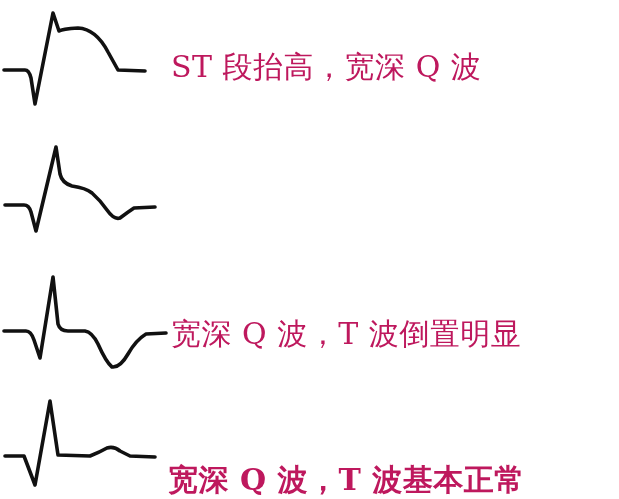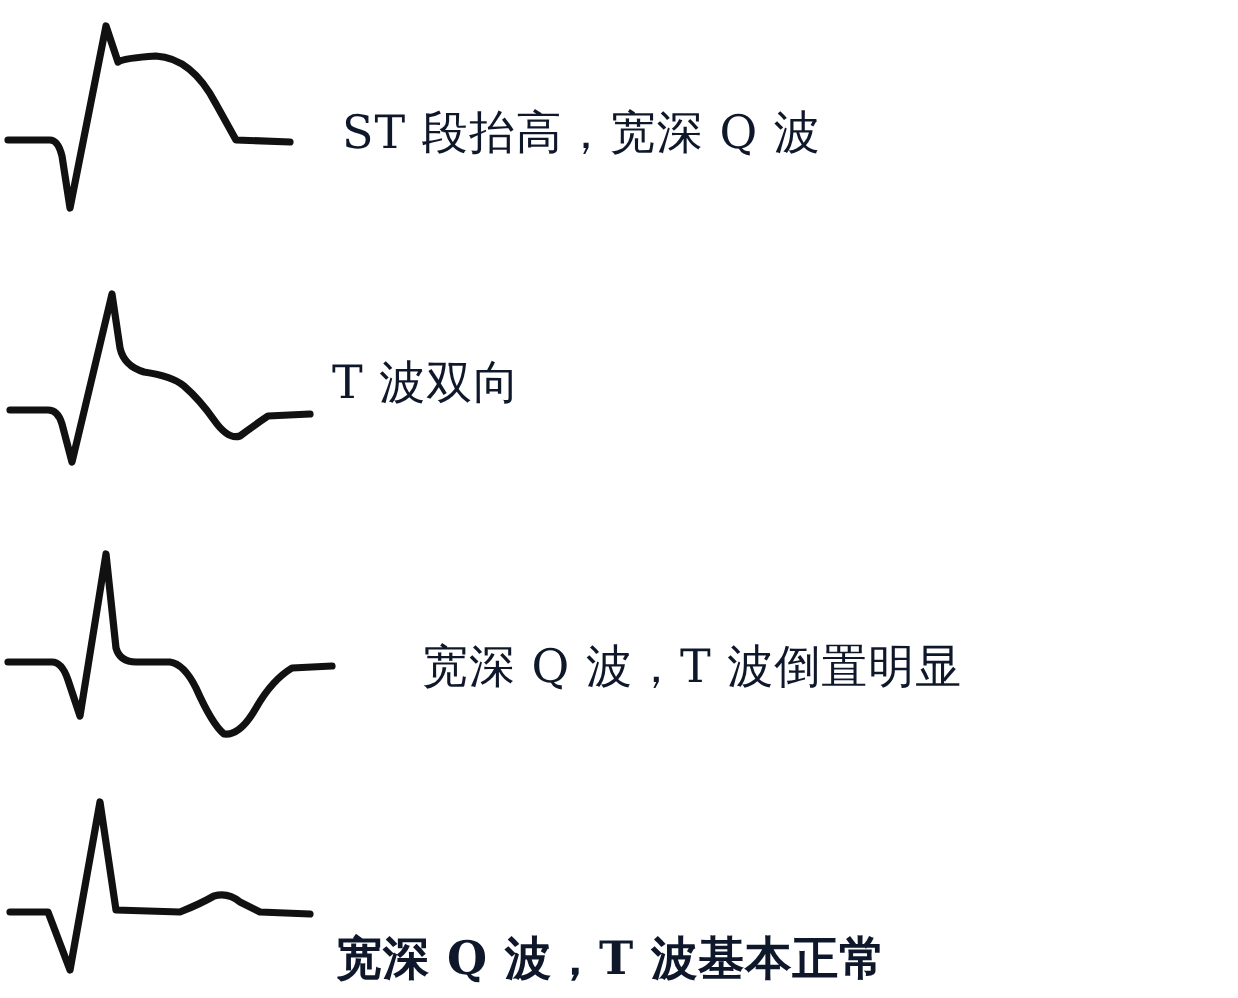--- a/index.html
+++ b/index.html
@@ -24,47 +24,46 @@
     }
     .waves path {
       fill: none;
       stroke: #111111;
       stroke-width: 3.6;
       stroke-linejoin: round;
       stroke-linecap: round;
     }
     .label {
       position: absolute;
-      font-size: 23px;
+      font-size: 30px;
       line-height: 44px;
       white-space: nowrap;
       letter-spacing: 0.5px;
-      color: #0f172a;
+      color: #be185d;
     }
     .row1 { left: 171px; top: 45px; }
     .row2 { left: 166px; top: 170px; }
-    .row3 { left: 171px; top: 312px; margin-left: 40px; }
+    .row3 { left: 171px; top: 312px; }
     .row4 { left: 168px; top: 458px; font-weight: bold; }
   </style>
 </head>
 <body>
 
 <svg class="waves" viewBox="0 0 619 499" xmlns="http://www.w3.org/2000/svg">
   <path d="M 4 70 L 25 70 Q 29 70 31 78 L 35 104 L 53 13 L 59 31 Q 62 29 78 28 Q 96 29 108 52 L 118 70 L 145 71"></path>
   <path d="M 5 205 L 24 205 Q 29 205 31 212 L 36 231 L 56 147 L 60 174 Q 62 183 72 186 Q 86 188 92 193 Q 100 200 107 210 Q 114 220 120 218 Q 128 212 134 208 L 155 207"></path>
   <path d="M 4 331 L 26 331 Q 31 331 34 340 L 40 358 L 53 277 L 58 324 Q 60 331 68 331 L 85 331 Q 92 332 98 344 Q 106 362 112 367 Q 120 368 128 354 Q 136 340 146 334 L 166 333"></path>
   <path d="M 5 456 L 24 456 L 35 485 L 50 401 L 58 455 L 90 456 Q 100 452 107 448 Q 114 446 120 451 L 130 456 L 155 457"></path>
 </svg>
 
 <div class="label row1">
   <div>ST 段抬高，宽深 Q 波</div>
 </div>
 
 <div class="label row2">
-  <div>T 波双向</div>
 </div>
 
 <div class="label row3">
   <div>宽深 Q 波，T 波倒置明显</div>
 </div>
 
 <div class="label row4">
   <div>宽深 Q 波，T 波基本正常</div>
 </div>
 

